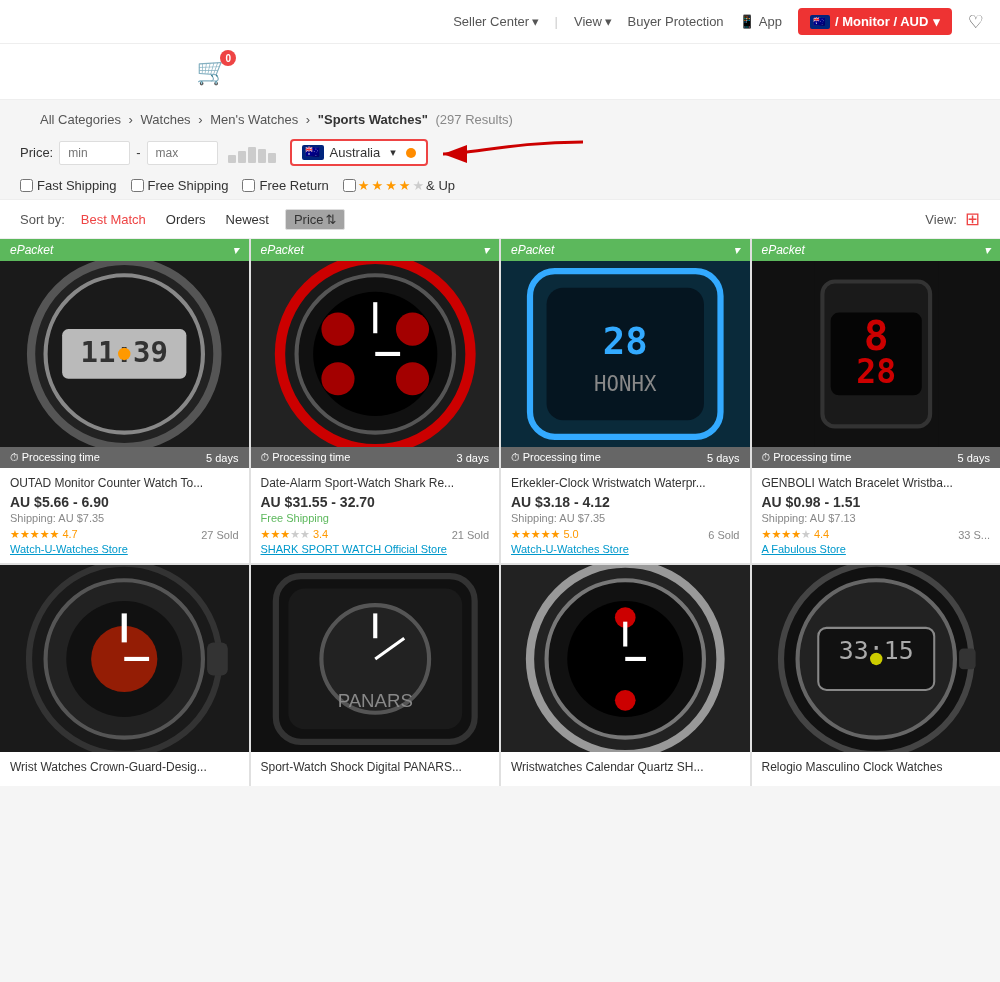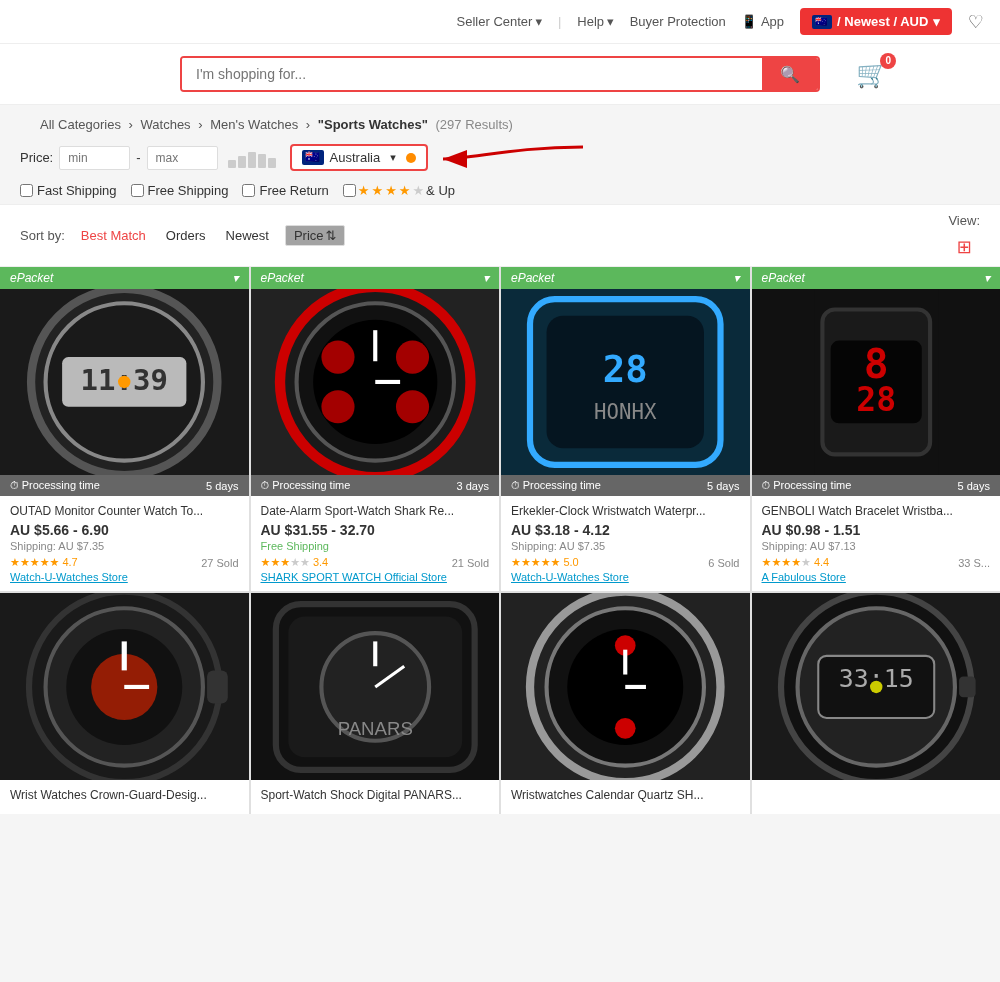--- a/index.html
+++ b/index.html
@@ -319,46 +319,40 @@
 </head>
 <body>
 
 <div class="top-nav">
   <span class="top-nav-item">
     <span>Seller Center</span>
     <span>▾</span>
   </span>
   <span class="top-nav-sep">|</span>
   <span class="top-nav-item">
-    <span>Help</span>
+    <span>View</span>
     <span>▾</span>
   </span>
   <span class="top-nav-item">
     <span>Buyer Protection</span>
   </span>
   <span class="top-nav-item">
     <span>📱</span>
     <span>App</span>
   </span>
   <span class="lang-btn">
     <span class="flag-au">🇦🇺</span>
-    <span>/ Newest / AUD</span>
+    <span>/ Monitor / AUD</span>
     <span>▾</span>
   </span>
   <span class="wishlist-btn">♡</span>
 </div>
 
 <div class="search-bar-wrap">
   <div class="logo-area"></div>
-  <div class="search-form">
-    <input class="search-input" type="text" placeholder="I'm shopping for..." style="">
-    <button class="search-btn">
-      <span>🔍</span>
-    </button>
-  </div>
   <div class="cart-icon-wrap">
     <span>🛒</span>
     <span class="cart-badge">0</span>
   </div>
 </div>
 
 <div class="section-content">
   <div class="breadcrumb">
     <a>All Categories</a>
     <span class="sep">›</span>
@@ -433,21 +427,21 @@
   <div class="sort-left">
     <span class="sort-label">Sort by:</span>
     <span class="sort-item active">Best Match</span>
     <span class="sort-item">Orders</span>
     <span class="sort-item">Newest</span>
     <span class="sort-price-btn">
       <span>Price</span>
       <span>⇅</span>
     </span>
   </div>
-  <div style="display:flex;align-items:center;gap:8px;flex-direction:column;">
+  <div style="display:flex;align-items:center;gap:8px;">
     <span style="color:#555;">View:</span>
     <span class="view-btn">⊞</span>
   </div>
 </div>
 
 <div class="product-grid" id="product-grid">
     <div class="product-card">
     <div class="epacket-bar">
       <span>ePacket</span>
       <span>▾</span>
@@ -659,14 +653,17 @@
     <circle cx="60" cy="70" r="46" fill="#111" stroke="#444" stroke-width="3"></circle>
     <circle cx="60" cy="70" r="38" fill="#222" stroke="#666" stroke-width="2"></circle>
     <rect x="32" y="55" width="56" height="30" rx="4" fill="#111" stroke="#888" stroke-width="1"></rect>
     <text x="60" y="70" text-anchor="middle" font-size="12" font-family="monospace" fill="#aaa">33:15</text>
     <circle cx="60" cy="70" r="3" fill="#cc0"></circle>
     <rect x="100" y="65" width="8" height="10" rx="2" fill="#333"></rect>
   </svg>
       </div>
     </div>
 
+      <div class="product-info">
+        <div class="product-title">Relogio Masculino Clock Watches</div>
+      </div>
   </div>
   </div>
 
 </body></html>

